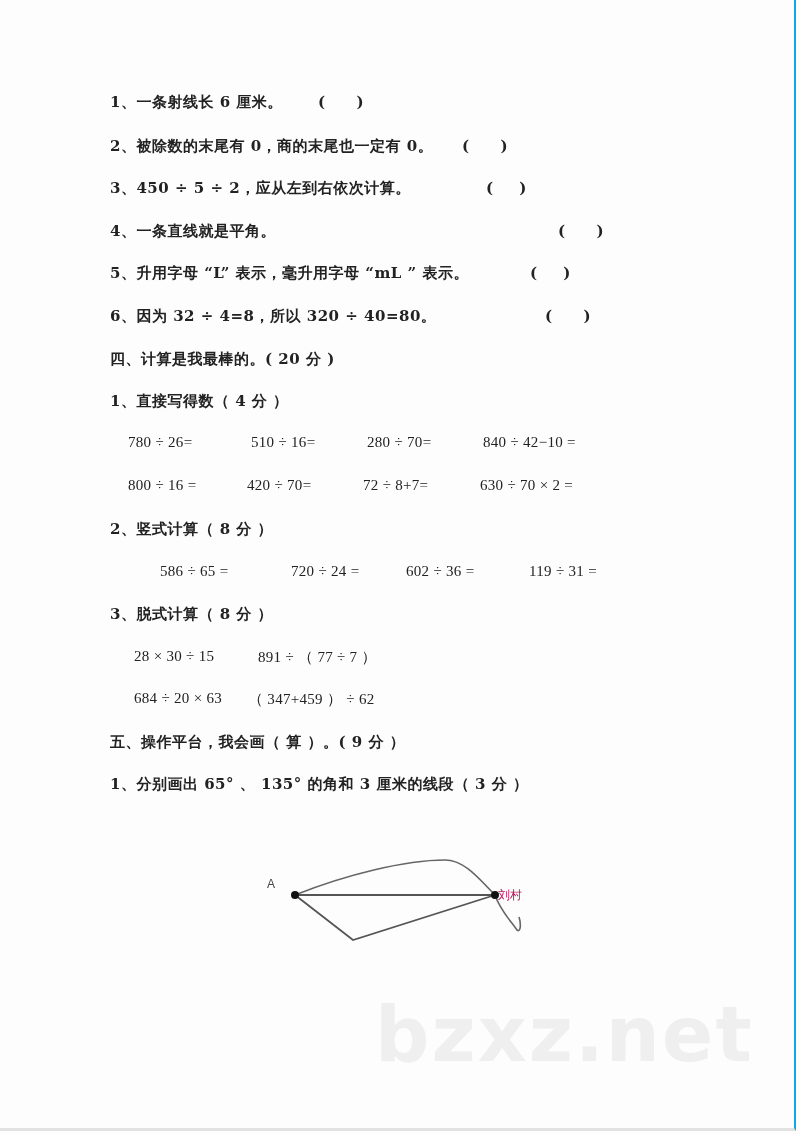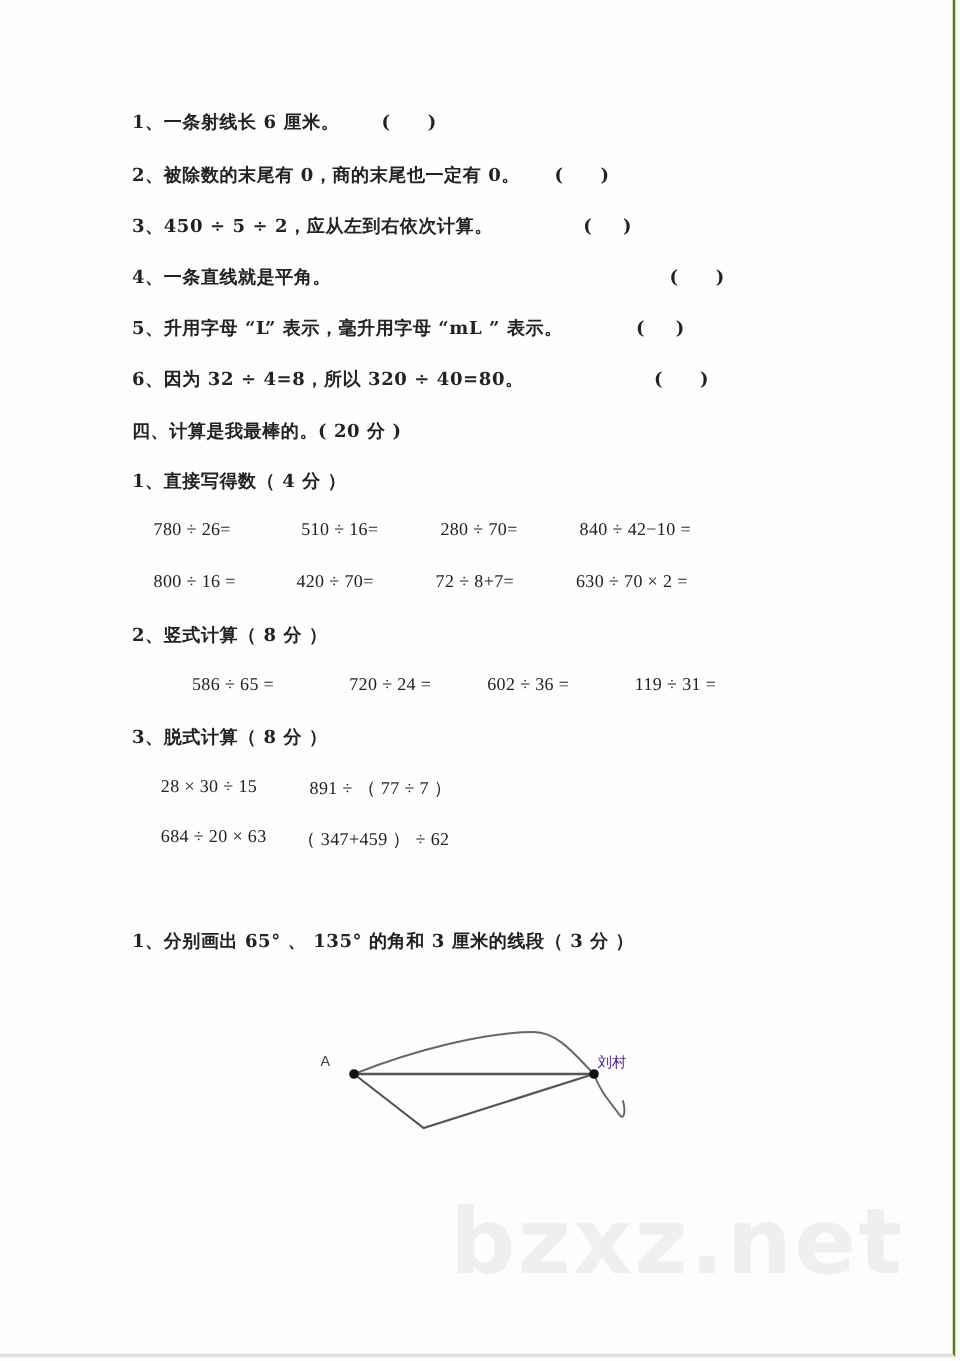--- a/index.html
+++ b/index.html
@@ -6,21 +6,21 @@
   body {
     width: 800px; height: 1134px; overflow: hidden;
     background: #fdfdfd;
     position: relative;
     font-family: "DejaVu Serif", "Liberation Serif", serif;
     color: #222;
   }
   .page {
     position: absolute; left: 0; top: 0; width: 794px; height: 1128px;
     background: #fdfdfd;
-    border-right: 2px solid #4d7c0f;
+    border-right: 2px solid #0ea5e9;
     border-bottom: 3px solid #e2e2e2;
   }
   .line {
     position: absolute; left: 110px;
     font-size: 15px; font-weight: bold; white-space: nowrap;
     letter-spacing: 0.5px;
   }
   .paren { position: absolute; font-size: 15px; font-weight: bold; white-space: pre; }
   .expr {
     position: absolute; font-size: 15px; white-space: nowrap;
@@ -75,29 +75,30 @@
   <div class="expr" style="left:291px;top:563px">720 ÷ 24 =</div>
   <div class="expr" style="left:406px;top:563px">602 ÷ 36 =</div>
   <div class="expr" style="left:529px;top:563px">119 ÷ 31 =</div>
 
   <div class="line" style="top:605px">3、脱式计算（ 8 分 ）</div>
   <div class="expr" style="left:134px;top:648px">28 × 30 ÷ 15</div>
   <div class="expr" style="left:258px;top:648px">891 ÷ （ 77 ÷ 7 ）</div>
   <div class="expr" style="left:134px;top:690px">684 ÷ 20 × 63</div>
   <div class="expr" style="left:248px;top:690px">（ 347+459 ） ÷ 62</div>
 
+  <div class="line" style="top:733px">五、操作平台，我会画（ 算 ）。(  9 分 ）</div>
   <div class="line" style="top:775px">1、分别画出 65° 、 135° 的角和 3 厘米的线段（ 3 分 ）</div>
 
   <div class="diagram">
     <svg width="280" height="100" viewBox="0 0 280 100">
       <path d="M40,40 C90,20 150,5 190,5 C210,5 225,25 240,40 C245,55 255,65 262,75 C266,78 266,68 264,62" fill="none" stroke="#666" stroke-width="1.6"></path>
       <line x1="40" y1="40" x2="240" y2="40" stroke="#555" stroke-width="2"></line>
       <polyline points="40,40 98,85 240,40" fill="none" stroke="#555" stroke-width="1.8"></polyline>
       <circle cx="40" cy="40" r="4" fill="#111"></circle>
       <circle cx="240" cy="40" r="4" fill="#111"></circle>
     </svg>
     <span style="position:absolute;left:12px;top:22px;font-size:12px;color:#444;font-family:'Liberation Sans',sans-serif;">A</span>
-    <span style="position:absolute;left:243px;top:22px;font-size:12px;color:#4c1d95;font-family:'DejaVu Sans',sans-serif;">刘村</span>
+    <span style="position:absolute;left:243px;top:32px;font-size:12px;color:#be185d;font-family:'DejaVu Sans',sans-serif;">刘村</span>
   </div>
 
 
   <div class="watermark">bzxz.net</div>
 </div>
 
 </body></html>

